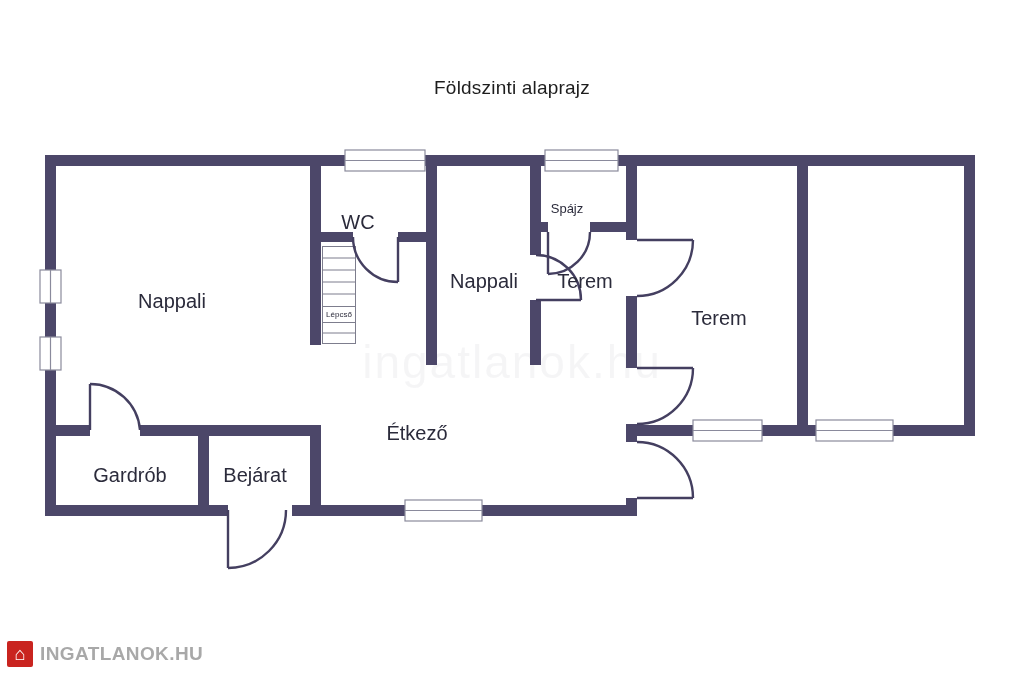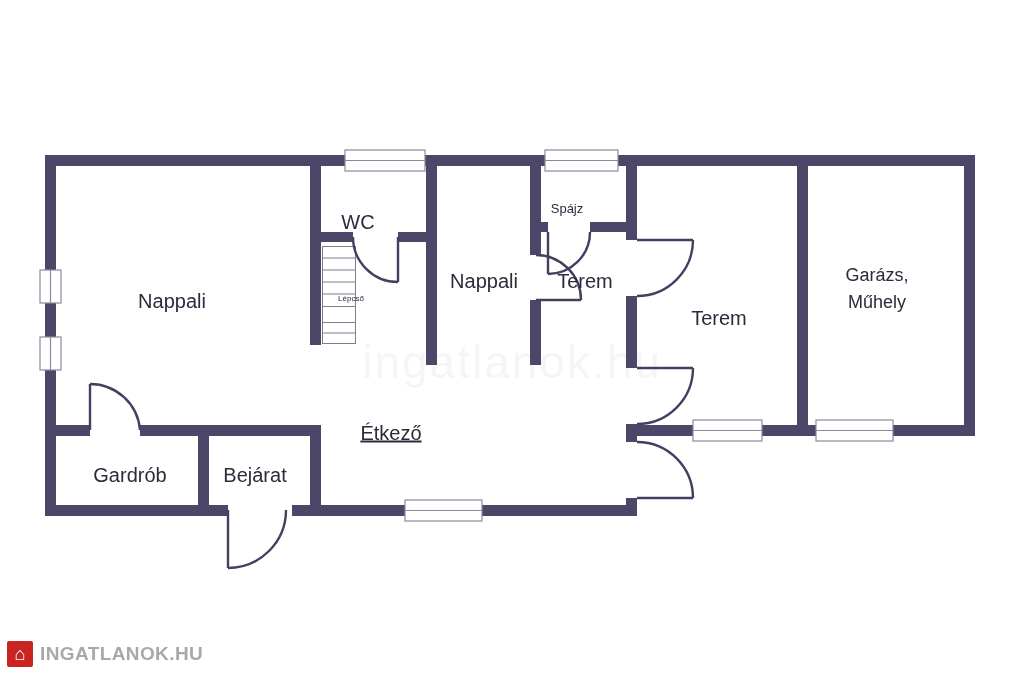--- a/index.html
+++ b/index.html
@@ -52,20 +52,21 @@
   }
   .brand-text{
     font-size:19px;font-weight:bold;color:var(--brand-gray);opacity:0.85;letter-spacing:0.4px;
   }
 </style>
 </head>
 <body>
 
 <div class="canvas">
 
+  <div class="title">Földszinti alaprajz</div>
 
   <div class="faint-watermark">ingatlanok.hu</div>
 
   <svg class="plan-svg" width="1024" height="682" viewBox="0 0 1024 682">
 
     <g>
 
       <rect class="wall" x="45" y="155" width="930" height="11"></rect>
 
       <rect class="wall" x="45" y="155" width="11" height="361"></rect>
@@ -184,28 +185,24 @@
       </g>
     </g>
   </svg>
 
   <div class="room-label" style="left:172px;top:301px;">Nappali</div>
   <div class="room-label" style="left:358px;top:222px;">WC</div>
   <div class="room-label" style="left:484px;top:281px;">Nappali</div>
   <div class="room-label" style="left:585px;top:281px;">Terem</div>
   <div class="room-label small" style="left:567px;top:196px;margin-top:12px;">Spájz</div>
   <div class="room-label" style="left:719px;top:318px;">Terem</div>
-  <div class="garage-label">
-    <div>Garázs,</div>
-    <div>Műhely</div>
-  </div>
-  <div class="room-label" style="left:391px;top:433px;text-decoration:underline;">Étkező</div>
+  <div class="room-label" style="left:417px;top:433px;">Étkező</div>
   <div class="room-label" style="left:130px;top:475px;">Gardrób</div>
   <div class="room-label" style="left:255px;top:475px;text-align:center;">Bejárat</div>
-  <div class="room-label tiny" style="left:339px;top:298px;margin-left:12px;">Lépcső</div>
+  <div class="room-label tiny" style="left:339px;top:314px;">Lépcső</div>
 
   <div class="brand">
     <span class="brand-box">
         <span>⌂</span>
       </span>
     <span class="brand-text">INGATLANOK.HU</span>
   </div>
 
 </div>
 

